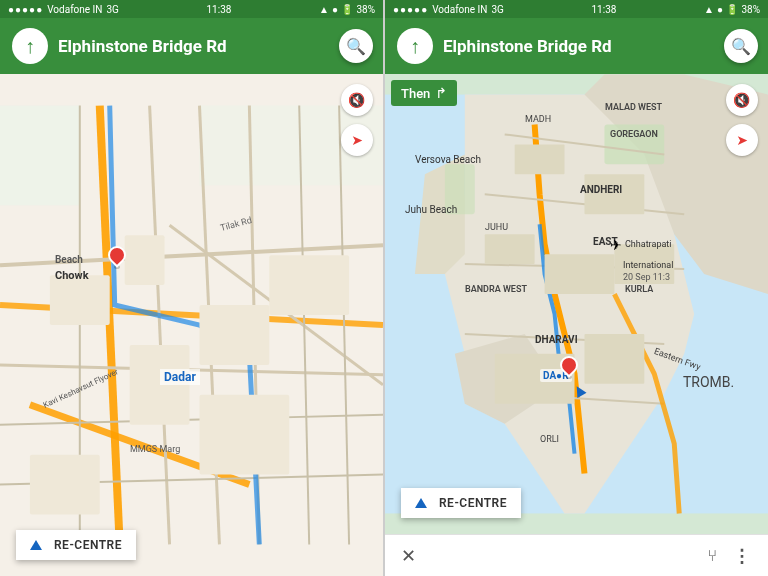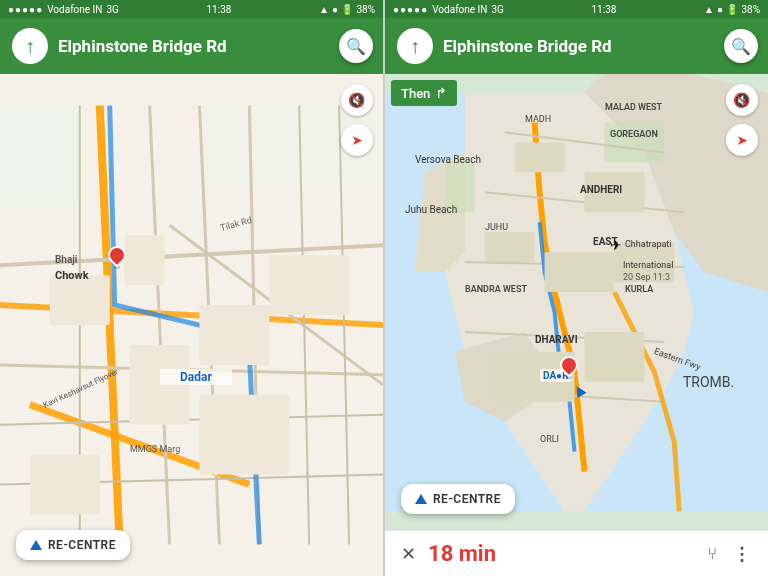--- a/index.html
+++ b/index.html
@@ -136,25 +136,25 @@
       flex-direction: column;
       gap: 8px;
     }
 
     
     .recentre-btn {
       position: absolute;
       bottom: 16px;
       left: 16px;
       background: white;
-      border-radius: 12px;
+      border-radius: 0;
       padding: 8px 14px;
       display: flex;
       align-items: center;
-      gap: 6px;
+      gap: 12px;
       box-shadow: 0 2px 6px rgba(0,0,0,0.3);
       font-size: 12px;
       font-weight: 600;
       color: #333;
       letter-spacing: 0.5px;
     }
 
     .recentre-triangle {
       width: 0;
       height: 0;
@@ -333,23 +333,23 @@
 
         <rect x="50" y="170" width="60" height="50" fill="#efe8d8" rx="2"></rect>
         <rect x="125" y="130" width="40" height="50" fill="#efe8d8" rx="2"></rect>
         <rect x="130" y="240" width="60" height="80" fill="#efe8d8" rx="2"></rect>
         <rect x="200" y="200" width="70" height="60" fill="#efe8d8" rx="2"></rect>
         <rect x="270" y="150" width="80" height="60" fill="#efe8d8" rx="2"></rect>
         <rect x="200" y="290" width="90" height="80" fill="#efe8d8" rx="2"></rect>
         <rect x="30" y="350" width="70" height="60" fill="#efe8d8" rx="2"></rect>
       </svg>
 
-      <div style="position:absolute; top:180px; left:55px; font-size:10px; font-weight:600; color:#555;">Bhaji</div>
+      <div style="position:absolute; top:180px; left:55px; font-size:10px; font-weight:600; color:#555;">Beach</div>
       <div style="position:absolute; top:195px; left:55px; font-size:11px; font-weight:700; color:#333;">Chowk</div>
-      <div style="position:absolute; top:295px; left:160px; font-size:12px; font-weight:700; color:#1565c0; background:rgba(255,255,255,0.7); padding:1px 20px; border-radius:0;">Dadar</div>
+      <div style="position:absolute; top:295px; left:160px; font-size:12px; font-weight:700; color:#1565c0; background:rgba(255,255,255,0.7); padding:1px 4px; border-radius:0;">Dadar</div>
       <div style="position:absolute; top:145px; left:220px; font-size:9px; color:#666; transform:rotate(-15deg);">Tilak Rd</div>
       <div style="position:absolute; top:370px; left:130px; font-size:9px; color:#555;">MMGS Marg</div>
       <div style="position:absolute; top:310px; left:40px; font-size:8px; color:#555; transform:rotate(-25deg);">Kavi Keshavsut Flyover</div>
 
       <div class="map-controls">
         <div class="mute-icon">🔇</div>
         <div class="gps-icon" style="color:#e53935;">➤</div>
       </div>
 
       <div class="pin" style="position:absolute; top:172px; left:108px;">
@@ -469,21 +469,20 @@
         <div class="recentre-triangle"></div>
         <span>RE-CENTRE</span>
       </div>
     </div>
 
     <div class="nav-bottom">
       <div class="nav-bottom-close">
         <span>✕</span>
       </div>
       <div class="nav-bottom-info">
-        <div class="nav-bottom-time">18 min</div>
       </div>
       <div class="nav-bottom-icons">
         <span style="font-size:16px; color:#555;">⑂</span>
         <span style="font-size:18px; color:#555; font-weight:bold; letter-spacing:1px;">⋮</span>
       </div>
     </div>
   </div>
 
 </div>
 

